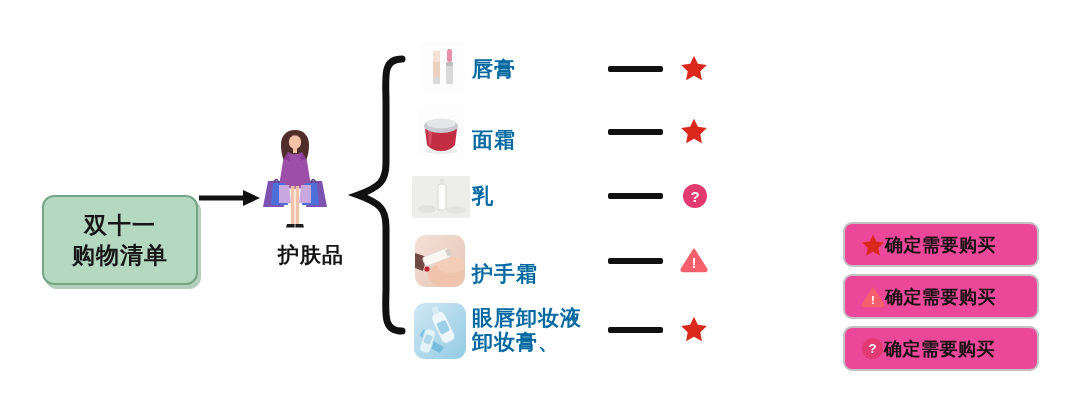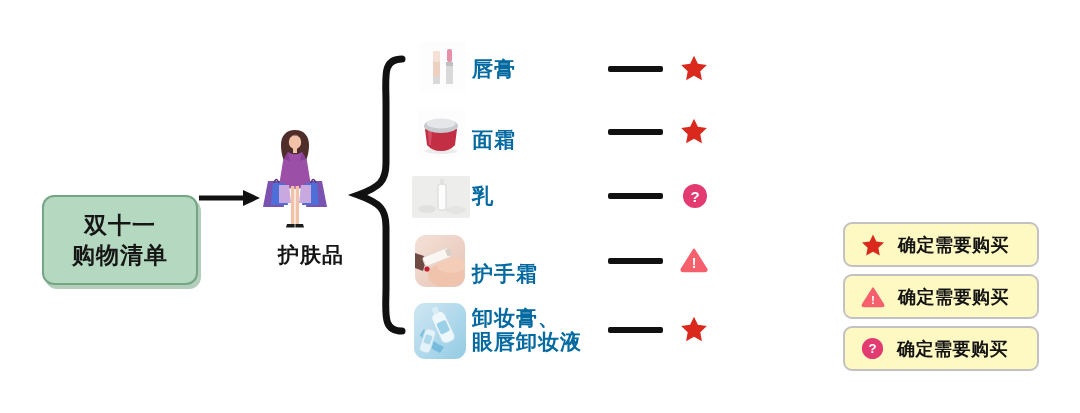--- a/index.html
+++ b/index.html
@@ -37,23 +37,23 @@
   .item-label{
     position:absolute;left:472px;font-weight:700;font-size:21px;color:#0369a1;
     line-height:24px;letter-spacing:1px;white-space:nowrap;
   }
   .dash-line{position:absolute;left:608px;width:55px;height:6px;background:var(--ink);border-radius:2px;}
   .status{position:absolute;}
 
   
   .legend{position:absolute;left:843px;top:222px;display:flex;flex-direction:column;gap:7px;}
   .legend-box{
-    width:196px;height:45px;box-sizing:border-box;background:#fef9c3;
+    width:196px;height:45px;box-sizing:border-box;background:#ec4899;
     border:2px solid #c2c2c2;border-radius:9px;
-    display:flex;align-items:center;padding-left:16px;gap:13px;
+    display:flex;align-items:center;padding-left:16px;
   }
   .legend-label{font-weight:700;font-size:18px;color:#141414;letter-spacing:.5px;white-space:nowrap;}
   .svg-q-text,.svg-w-text{font-family:"Liberation Sans","DejaVu Sans",sans-serif;font-weight:700;fill:#ffffff;}
 </style>
 </head>
 <body>
 
 <div class="canvas">
 
   <div class="root-node">
@@ -190,22 +190,22 @@
         <rect x="27" y="2" width="6" height="7" rx="1.5" fill="#d8ecf5"></rect>
         <rect x="25" y="18" width="10" height="12" rx="2" fill="#9ccfe8"></rect>
       </g>
       <g transform="rotate(18 14 38)">
         <rect x="8" y="26" width="11" height="24" rx="4" fill="#e4f2f9" stroke="#bcdcec" stroke-width="1"></rect>
         <rect x="10" y="32" width="7" height="9" rx="1.5" fill="#aed8ec"></rect>
       </g>
     </g>
   </svg>
   <div class="item-label" style="top:306px">
+    <span style="display:block">眼唇卸妆液</span>
     <span style="display:block">卸妆膏、</span>
-    <span style="display:block">眼唇卸妆液</span>
   </div>
   <div class="dash-line" style="top:327px"></div>
   <svg class="status" style="left:680px;top:315px" width="28" height="28" viewBox="0 0 24 24">
     <polygon points="12,1.5 15.3,8.4 23,9.4 17.4,14.7 18.8,22.4 12,18.7 5.2,22.4 6.6,14.7 1,9.4 8.7,8.4" fill="var(--star)"></polygon>
   </svg>
 
   <div class="legend">
     <div class="legend-box">
       <svg width="24" height="24" viewBox="0 0 24 24">
         <polygon points="12,1.5 15.3,8.4 23,9.4 17.4,14.7 18.8,22.4 12,18.7 5.2,22.4 6.6,14.7 1,9.4 8.7,8.4" fill="var(--star)"></polygon>

